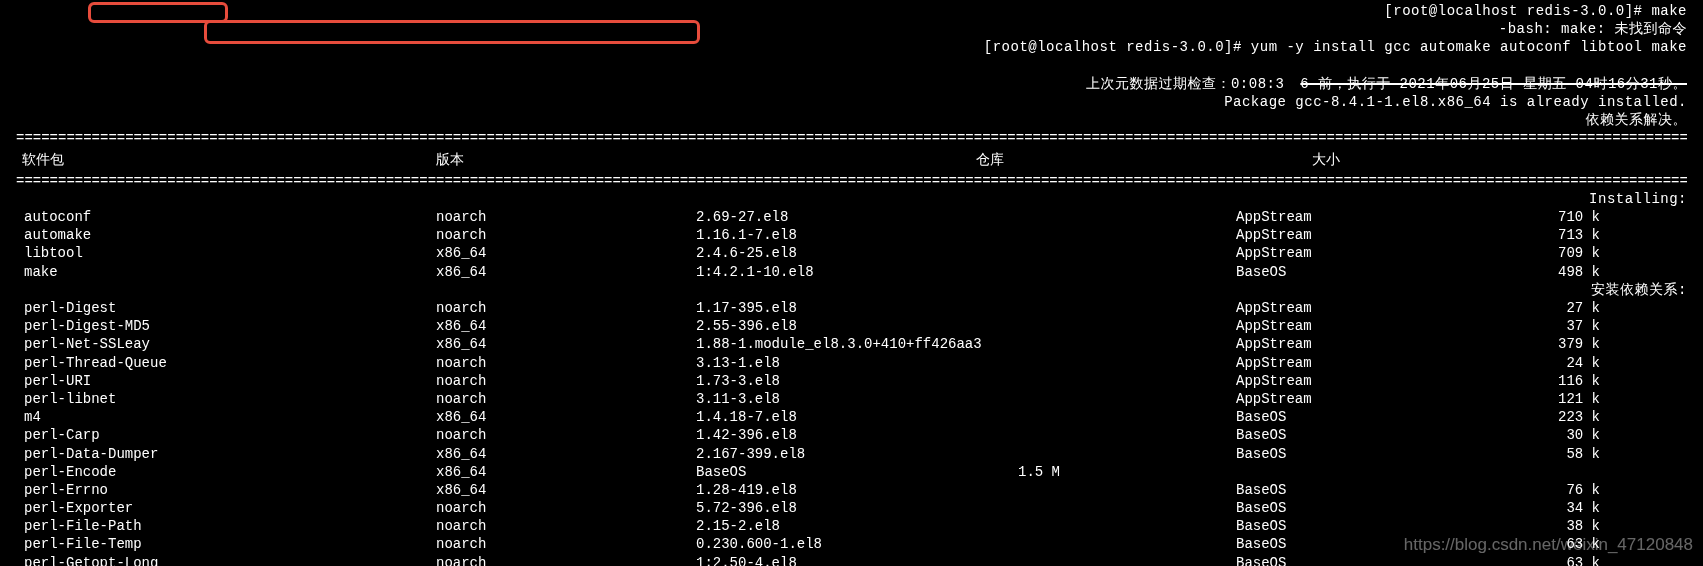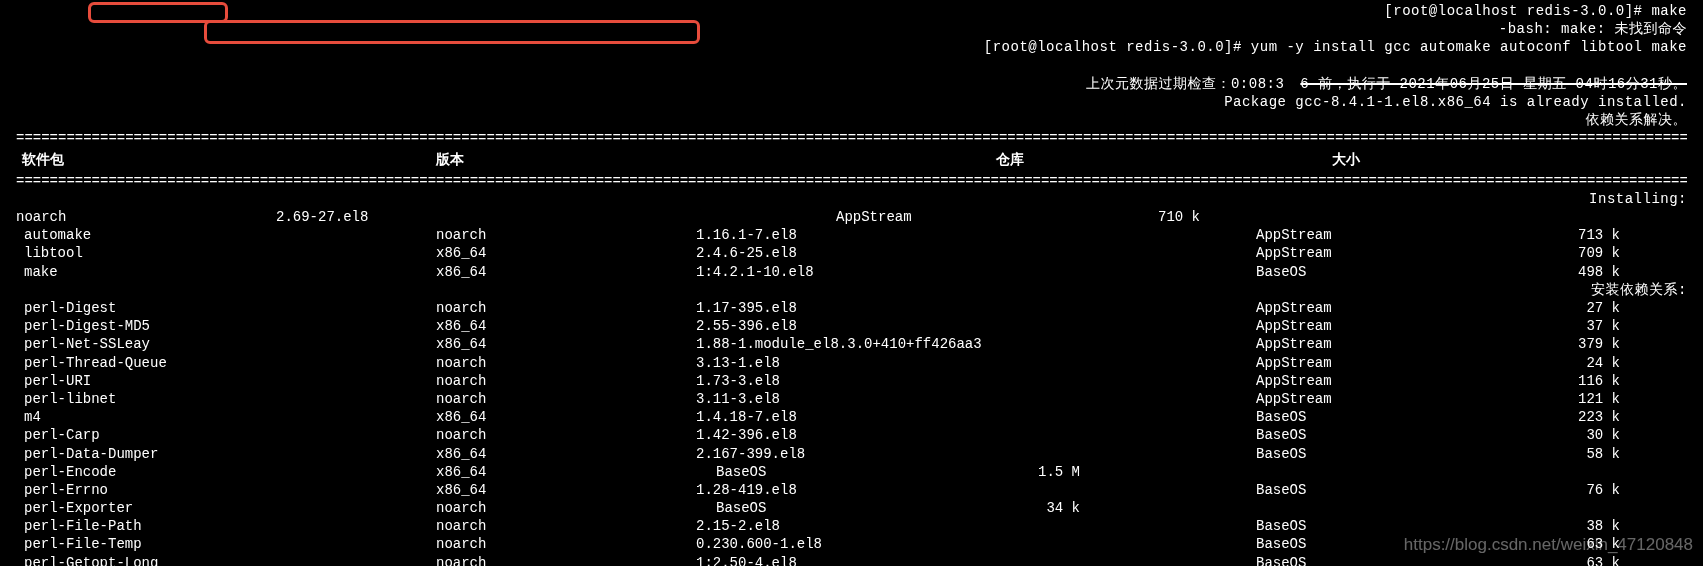--- a/index.html
+++ b/index.html
@@ -28,26 +28,26 @@
       text-decoration: line-through;
       text-decoration-thickness: 2px;
       margin-left: 16px;
     }
     .divider {
       white-space: pre;
       overflow: hidden;
       letter-spacing: 0;
       width: 100%;
     }
-    .table-header { display: flex; padding: 3px 0; font-weight: bold; align-items: center; }
+    .table-header { display: flex; padding: 3px 0; font-weight: normal; align-items: center; }
     .table-row { display: flex; padding: 0; }
     .col-package { width: 420px; padding-left: 6px; }
     .col-arch { width: 260px; }
     .col-version { width: 540px; }
-    .col-repo { width: 280px; margin-left: 20px; }
+    .col-repo { width: 280px; }
     .col-size { width: 90px; text-align: right; padding-right: 6px; }
     .row-inner { padding-left: 8px; }
     .section-title { padding-left: 0; }
     .watermark {
       position: absolute;
       right: 10px;
       bottom: 10px;
       color: rgba(255,255,255,0.4);
       font-size: 17px;
       font-family: Liberation Sans, sans-serif;
@@ -75,20 +75,21 @@
   <div class="col-version">版本</div>
   <div class="col-repo">仓库</div>
   <div class="col-size">大小</div>
 </div>
 
 <div class="divider">===================================================================================================================================================================================================================</div>
 
 <div class="section-title line">Installing:</div>
 <div id="installing-rows">
     <div class="table-row">
+      <div class="col-package row-inner"> autoconf</div>
       <div class="col-arch">noarch</div>
       <div class="col-version">2.69-27.el8</div>
       <div class="col-repo">AppStream</div>
       <div class="col-size">710 k</div>
     </div>
     <div class="table-row">
       <div class="col-package row-inner"> automake</div>
       <div class="col-arch">noarch</div>
       <div class="col-version">1.16.1-7.el8</div>
       <div class="col-repo">AppStream</div>
@@ -184,20 +185,21 @@
     <div class="table-row">
       <div class="col-package row-inner"> perl-Errno</div>
       <div class="col-arch">x86_64</div>
       <div class="col-version">1.28-419.el8</div>
       <div class="col-repo">BaseOS</div>
       <div class="col-size">76 k</div>
     </div>
     <div class="table-row">
       <div class="col-package row-inner"> perl-Exporter</div>
       <div class="col-arch">noarch</div>
+      <div class="col-version">5.72-396.el8</div>
       <div class="col-repo">BaseOS</div>
       <div class="col-size">34 k</div>
     </div>
     <div class="table-row">
       <div class="col-package row-inner"> perl-File-Path</div>
       <div class="col-arch">noarch</div>
       <div class="col-version">2.15-2.el8</div>
       <div class="col-repo">BaseOS</div>
       <div class="col-size">38 k</div>
     </div>

